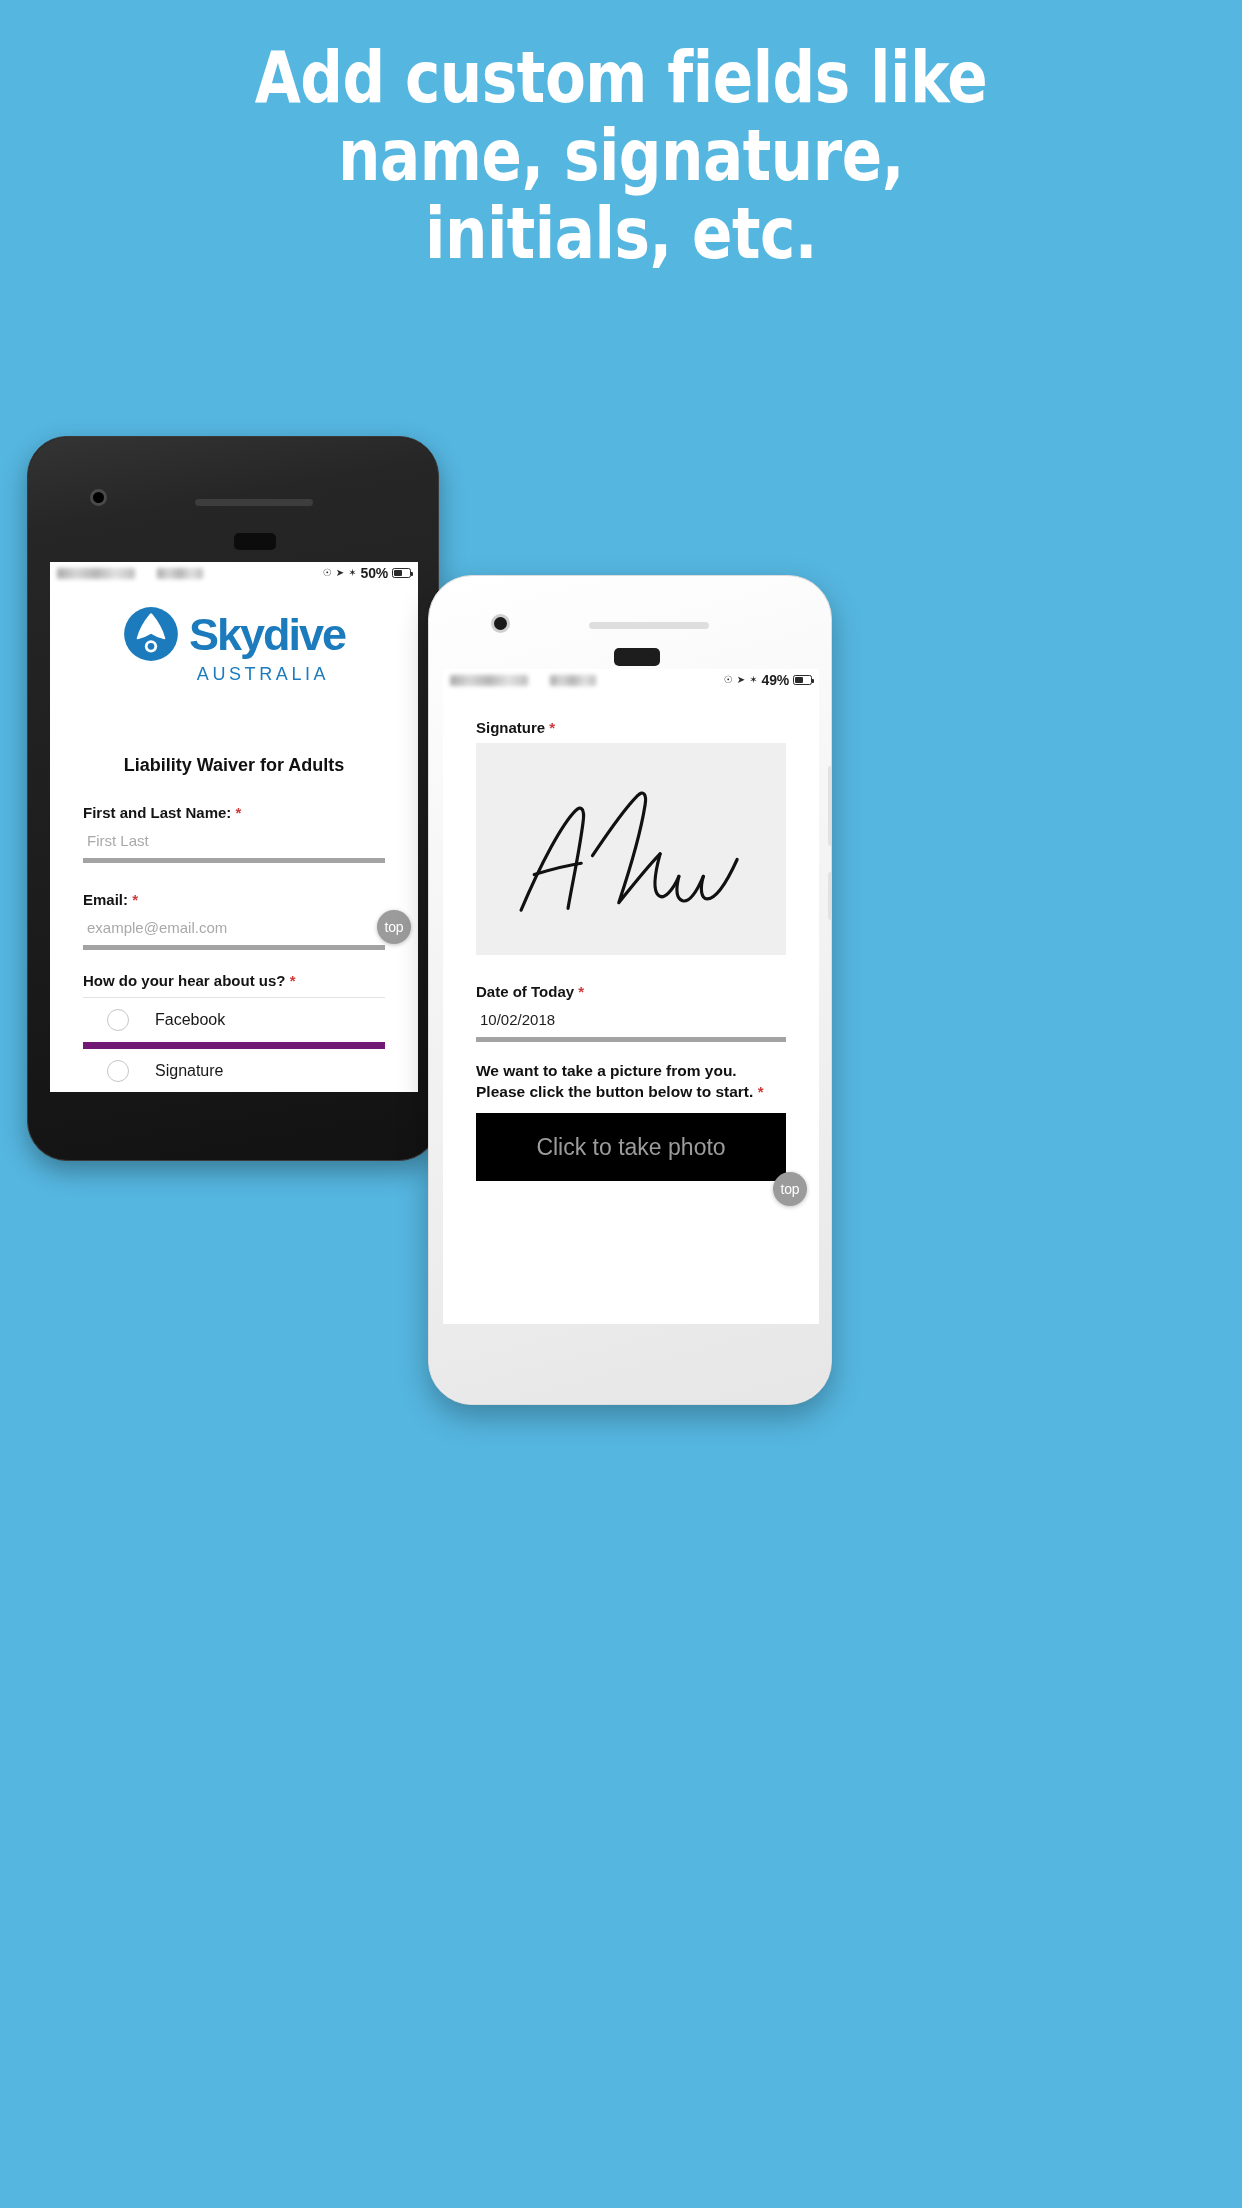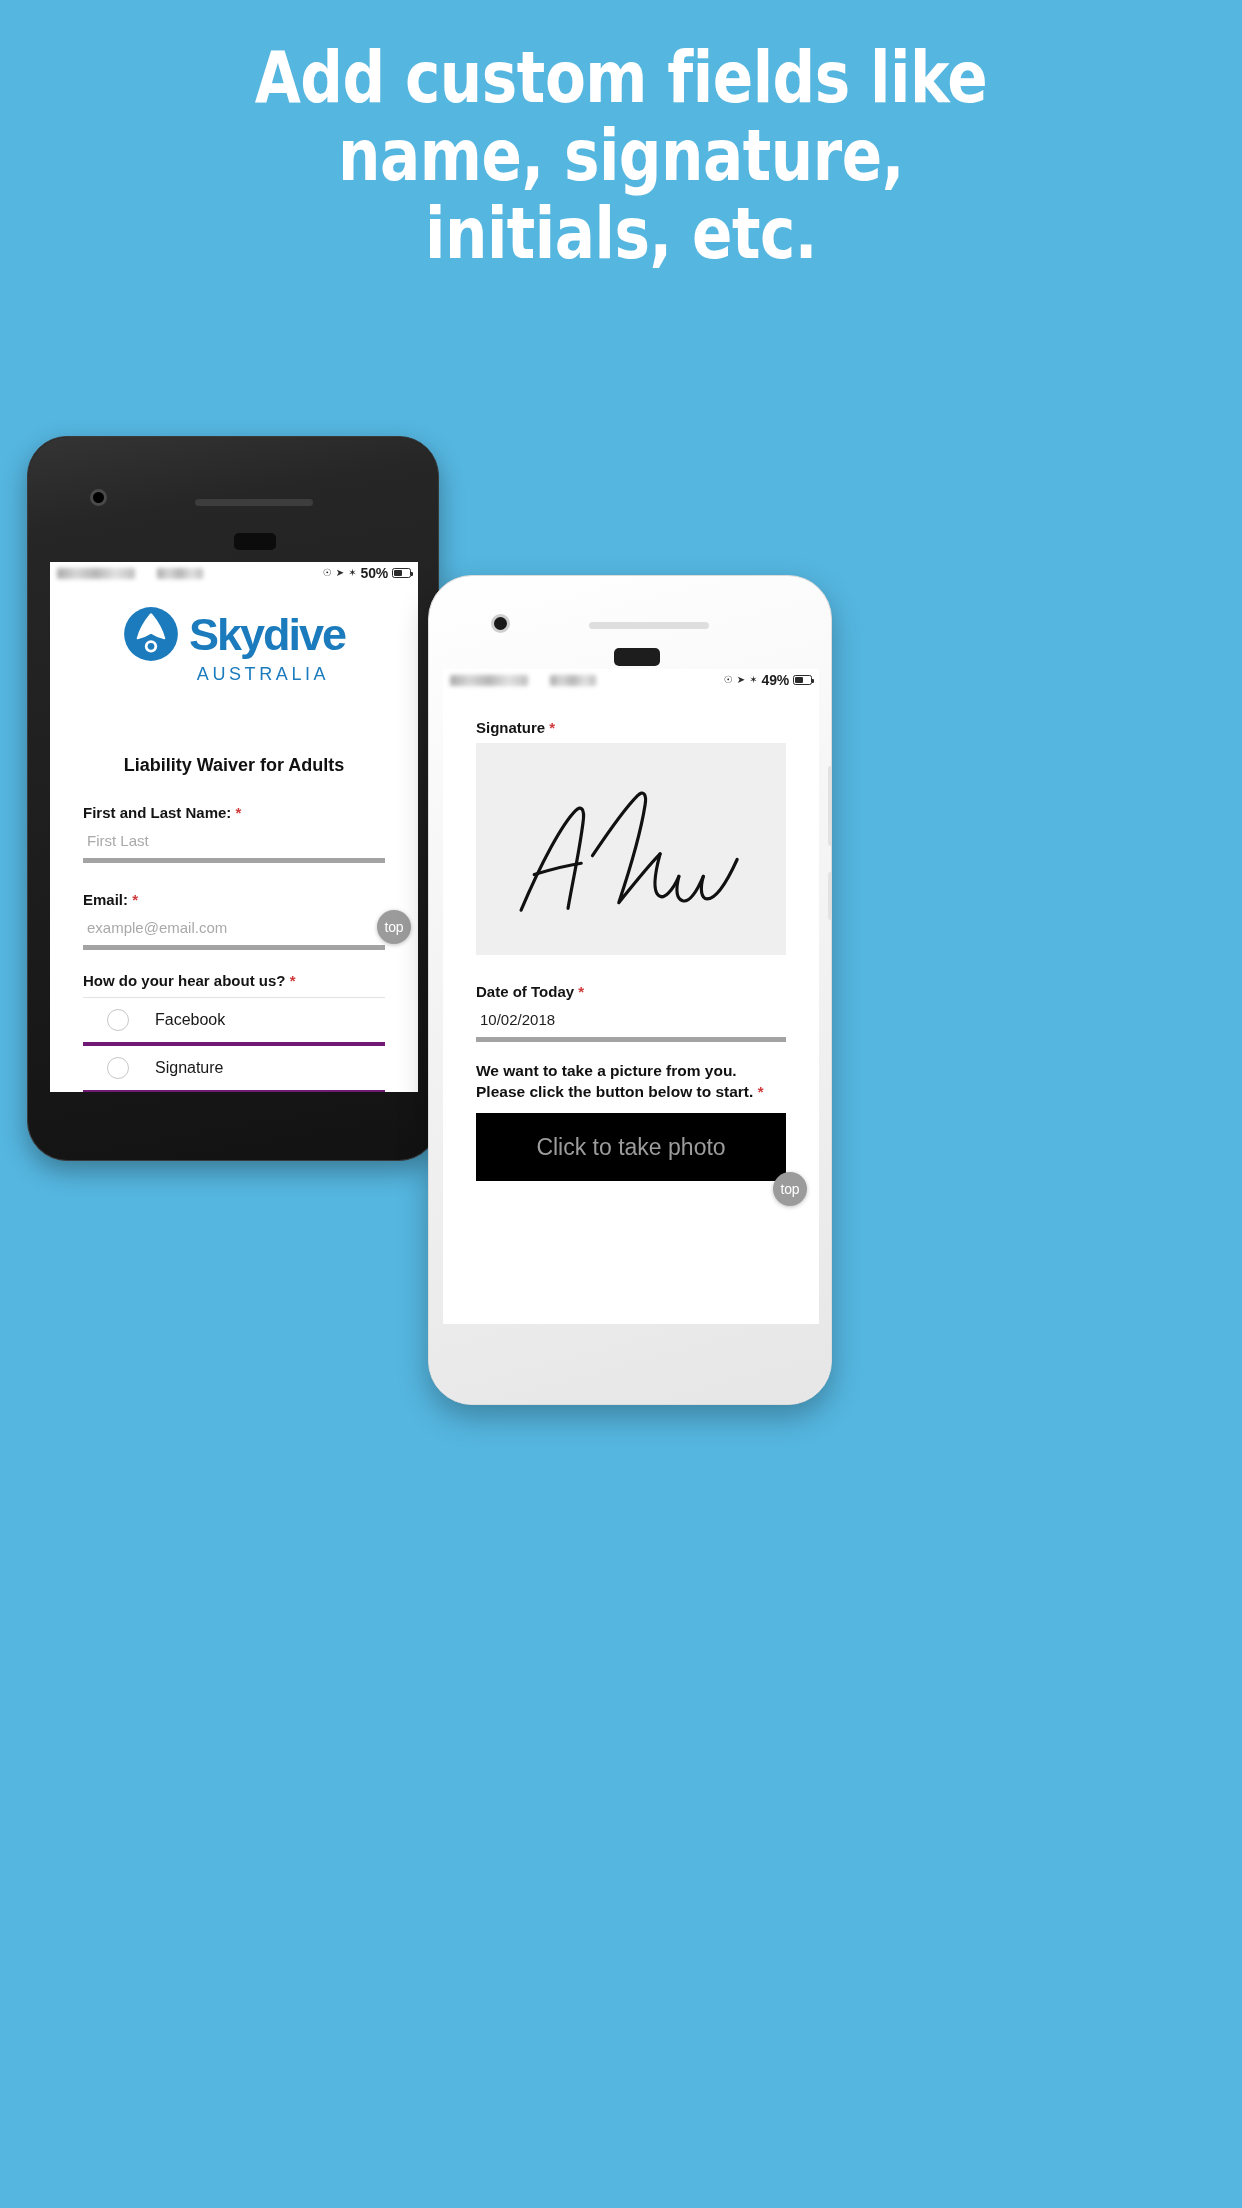--- a/index.html
+++ b/index.html
@@ -172,21 +172,21 @@
     font-size:15px; color:#a9a9a9;
     padding: 7px 4px 9px 4px;
     border-bottom: 5px solid #a3a3a3;
   }
   .fld-value { color:#1d1d1d; }
   .fld-label-tight { margin-top: 22px; margin-bottom: 0; padding-bottom: 8px; border-bottom:1px solid #e2e2e2; }
 
   .radio-row {
     display:flex; align-items:center;
     padding: 11px 0 11px 24px;
-    border-bottom: 4px solid #701a75;
+    border-bottom: 7px solid #701a75;
   }
   .radio-row:last-child{ border-bottom:1px solid #e2e2e2; }
   .radio {
     width:22px; height:22px; border-radius:50%;
     border:1.6px solid #c6c6c6; background:#fff; flex:none;
   }
   .radio.sel {
     border-color:#3b82e8; background:#3b82e8;
     display:flex; align-items:center; justify-content:center;
   }

